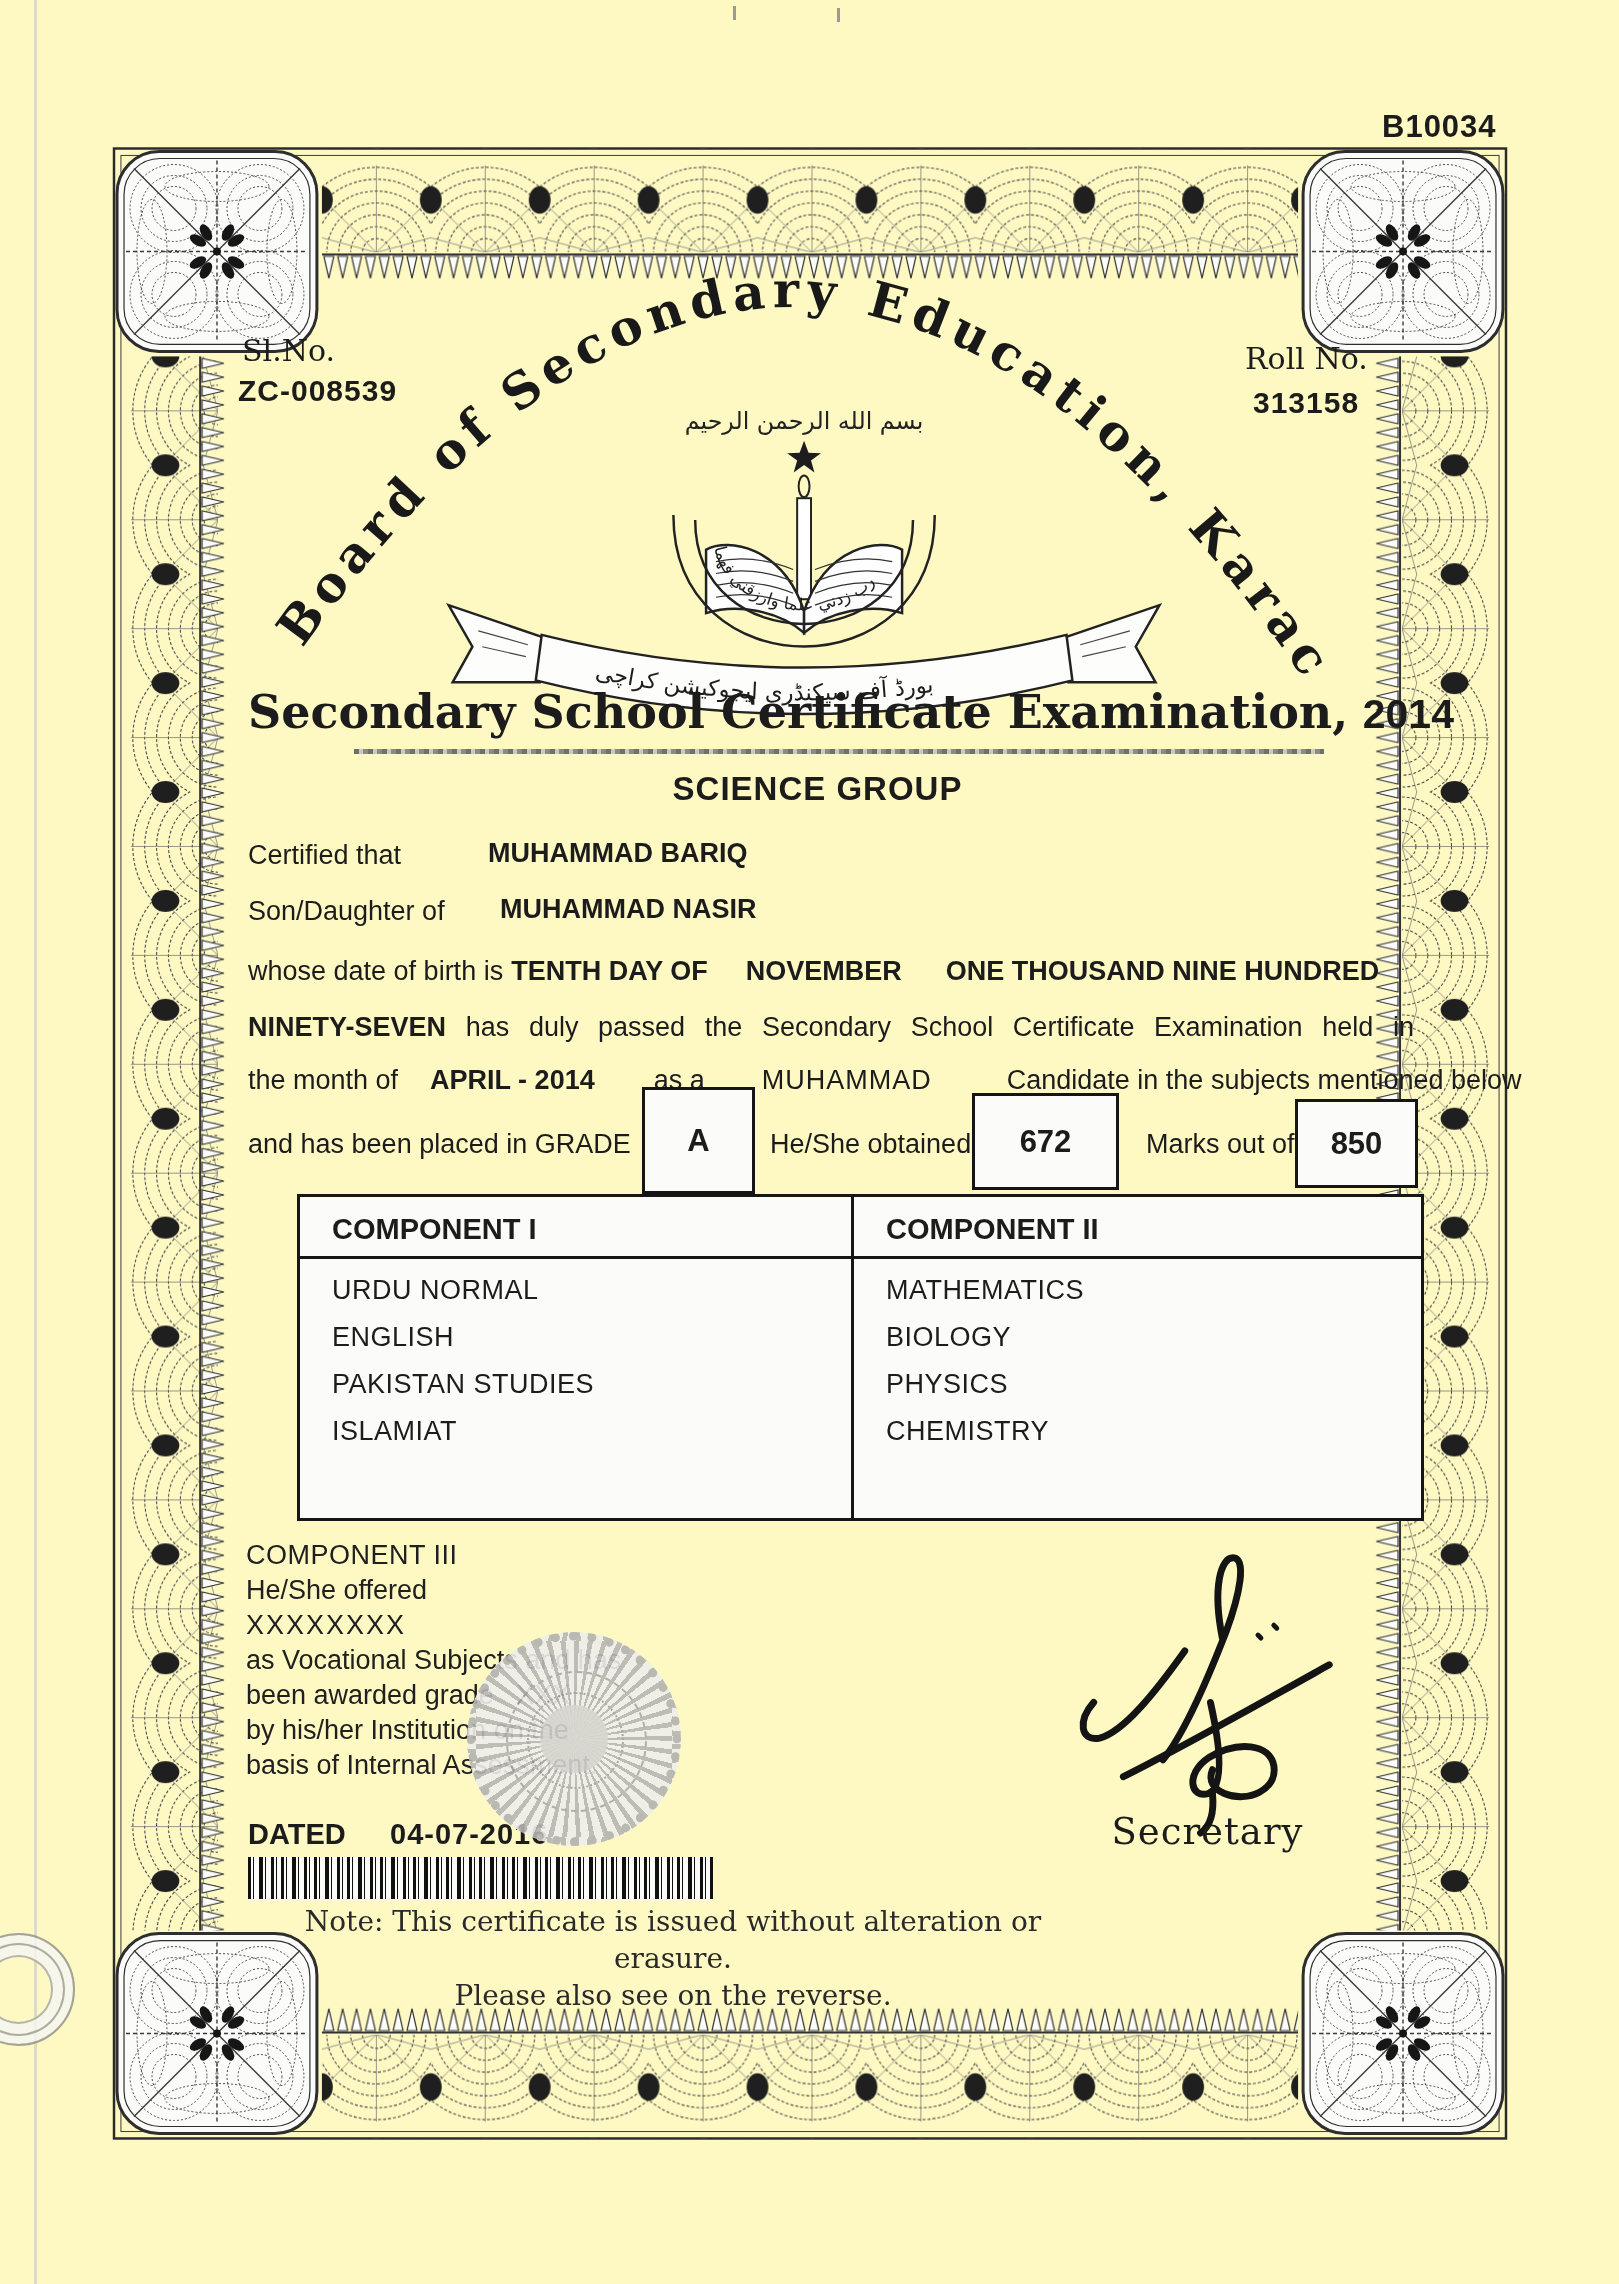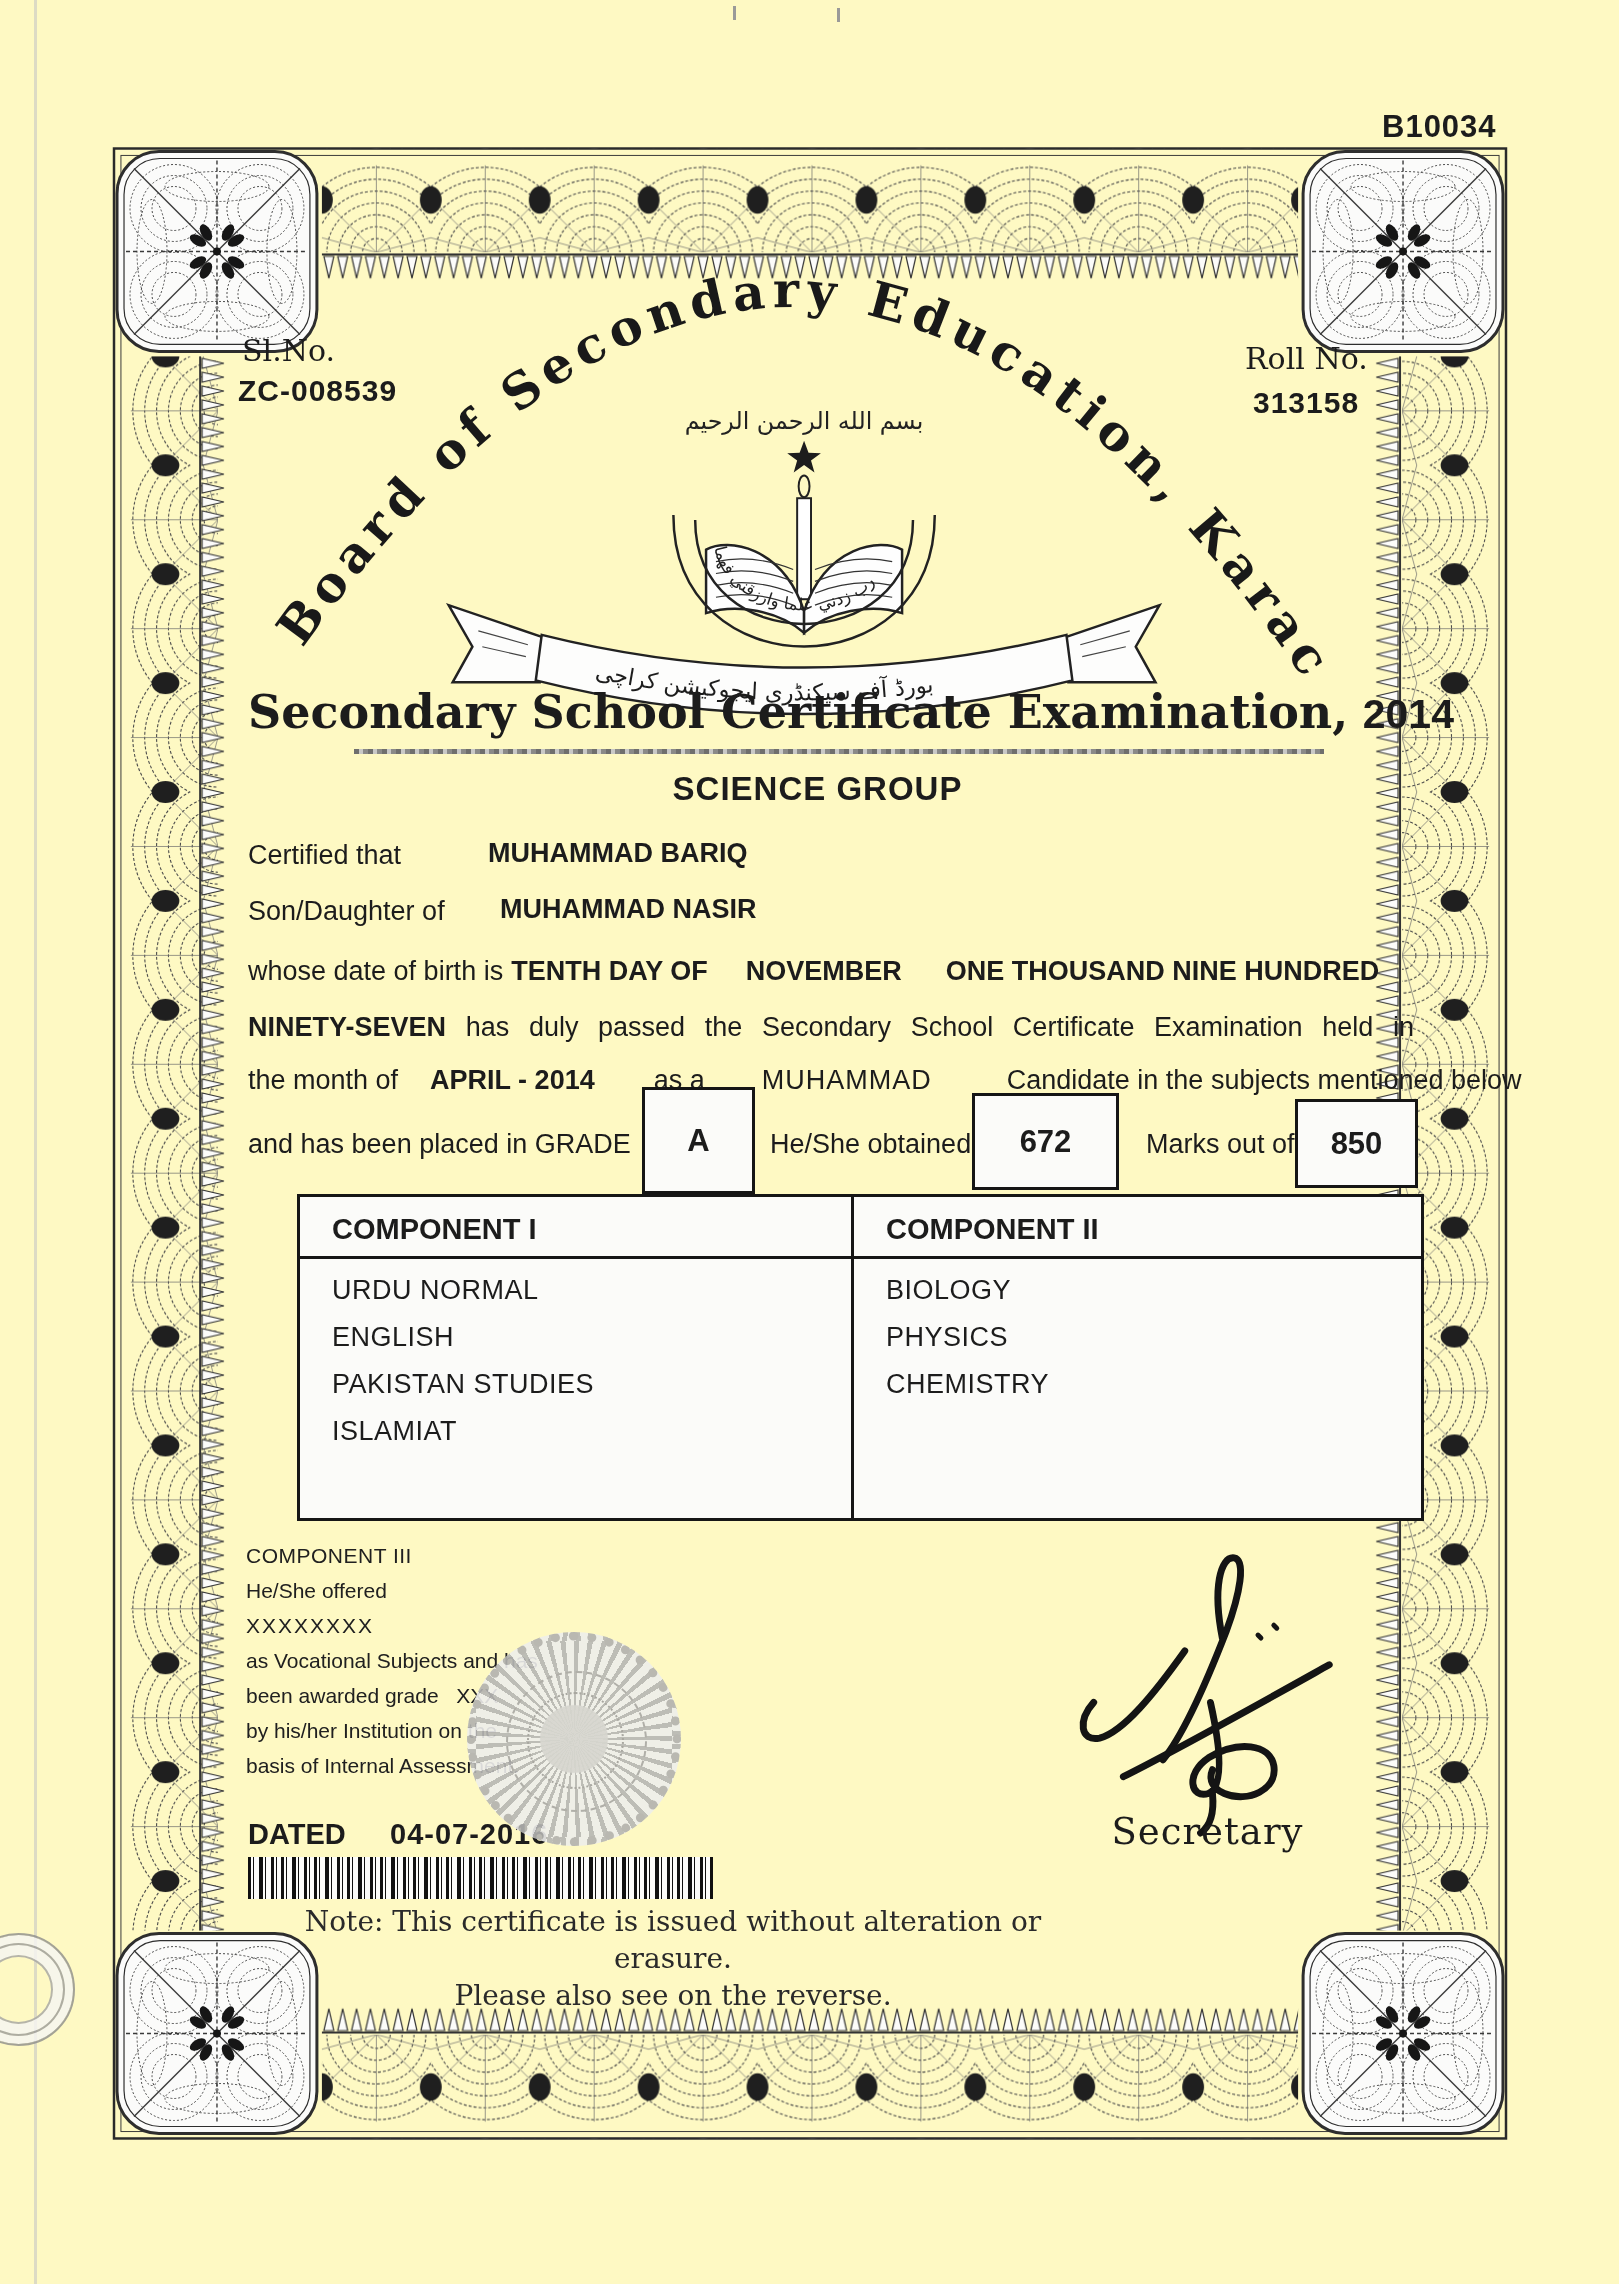--- a/index.html
+++ b/index.html
@@ -34,21 +34,21 @@
   .table{left:297px;top:1194px;width:1121px;height:321px;border:3px solid #161616;background:#fbfbf9;display:flex;flex-direction:column;}
   .thead{display:flex;border-bottom:3px solid #161616;height:59px;}
   .th{font-size:29px;font-weight:bold;padding:16px 0 0 32px;box-sizing:border-box;}
   .tbody{display:flex;flex:1;}
   .tcol{box-sizing:border-box;padding:16px 0 0 32px;}
   .c1{width:554px;border-right:3px solid #161616;}
   .c2{flex:1;}
   .subj{font-size:27px;height:47px;letter-spacing:0.5px;}
   
   .comp3{left:246px;top:1538px;width:554px;}
-  .comp3 div{font-size:21px;line-height:35px;white-space:pre-wrap;color:#202020;}
+  .comp3 div{font-size:27px;line-height:35px;white-space:pre-wrap;color:#202020;}
   
   .dated-label{left:248px;top:1818px;font-size:29px;}
   .dated-value{left:390px;top:1818px;font-size:29px;letter-spacing:1px;}
   .barcode{left:248px;top:1857px;width:465px;height:42px;
     background:
      repeating-linear-gradient(90deg,#101010 0 3px,transparent 3px 5px,#101010 5px 6px,transparent 6px 11px,
        #101010 11px 15px,transparent 15px 17px,#101010 17px 18px,transparent 18px 23px,
        #101010 23px 26px,transparent 26px 28px,#101010 28px 29px,transparent 29px 33px);
     background-color:#fbfbf9;}
   
@@ -338,20 +338,21 @@
       <div class="th c2">COMPONENT II</div>
     </div>
     <div class="tbody">
       <div class="tcol c1">
         <div class="subj">URDU NORMAL</div>
         <div class="subj">ENGLISH</div>
         <div class="subj">PAKISTAN STUDIES</div>
         <div class="subj">ISLAMIAT</div>
       </div>
       <div class="tcol c2">
+        <div class="subj">MATHEMATICS</div>
         <div class="subj">BIOLOGY</div>
         <div class="subj">PHYSICS</div>
         <div class="subj">CHEMISTRY</div>
       </div>
     </div>
   </div>
 
   <div class="abs comp3">
     <div style="letter-spacing:0.5px;">COMPONENT III</div>
     <div>He/She offered</div>

